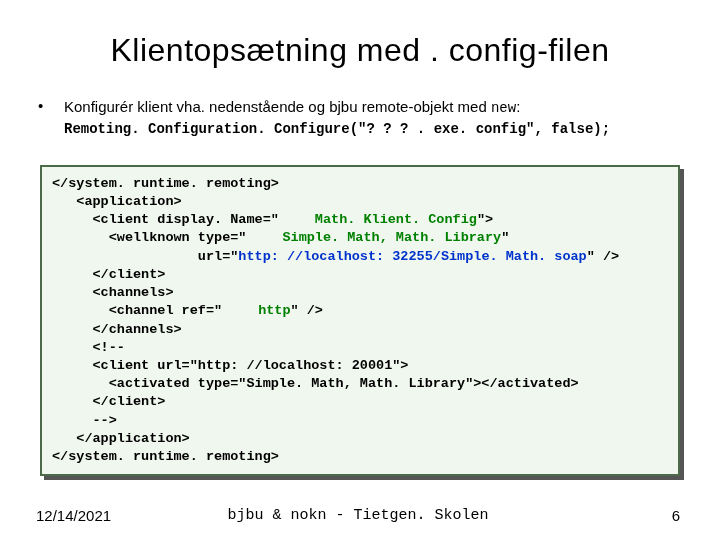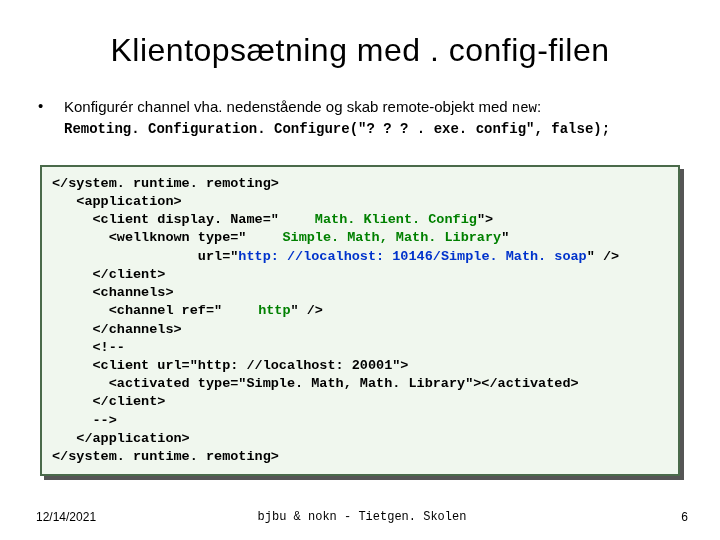--- a/index.html
+++ b/index.html
@@ -66,52 +66,52 @@
     line-height: 1.35;
     white-space: pre;
     overflow: hidden;
   } 
   .attrval-green { color: #008000; padding-left: 36px; }
   .attrval-blue  { color: #0033cc; }
   .footer {
     position: absolute;
     bottom: 16px;
     left: 36px;
-    right: 32px;
+    right: 40px;
     display: flex;
-    font-size: 12px;
+    font-size: 15px;
   }
   .footer .center {
     position: absolute;
     left: 0; right: 0;
     text-align: center;
     font-family: Liberation Mono, monospace;
   }
   .footer .right { margin-left: auto; }
 </style>
 </head>
 <body>
 
 <div class="slide">
 
   <div class="title">Klientopsætning med . config-filen</div>
 
   <div class="bullet-row">
     <div class="bullet-dot">•</div>
     <div class="bullet-text">
-      <span>Konfigurér channel vha. nedenstående og skab remote-objekt med </span><span class="mono-inline">new</span><span>:</span>
+      <span>Konfigurér klient vha. nedenstående og bjbu remote-objekt med </span><span class="mono-inline">new</span><span>:</span>
       <div class="code-line-indent" style="margin-left:0;">Remoting. Configuration. Configure("? ? ? . exe. config", false);</div>
     </div>
   </div>
 
   <div class="code-box"><span>&lt;/system. runtime. remoting&gt;</span>
 <span>   &lt;application&gt;</span>
 <span>     &lt;client display. Name="</span><span class="attrval-green">Math. Klient. Config</span><span>"&gt;</span>
 <span>       &lt;wellknown type="</span><span class="attrval-green">Simple. Math, Math. Library</span><span>"</span>
-<span>                  url="</span><span class="attrval-blue">http: //localhost: 10146/Simple. Math. soap</span><span>" /&gt;</span>
+<span>                  url="</span><span class="attrval-blue">http: //localhost: 32255/Simple. Math. soap</span><span>" /&gt;</span>
 <span>     &lt;/client&gt;</span>
 <span>     &lt;channels&gt;</span>
 <span>       &lt;channel ref="</span><span class="attrval-green">http</span><span>" /&gt;</span>
 <span>     &lt;/channels&gt;</span>
 <span>     &lt;!--</span>
 <span>     &lt;client url="http: //localhost: 20001"&gt;</span>
 <span>       &lt;activated type="Simple. Math, Math. Library"&gt;&lt;/activated&gt;</span>
 <span>     &lt;/client&gt;</span>
 <span>     --&gt;</span>
 <span>   &lt;/application&gt;</span>

